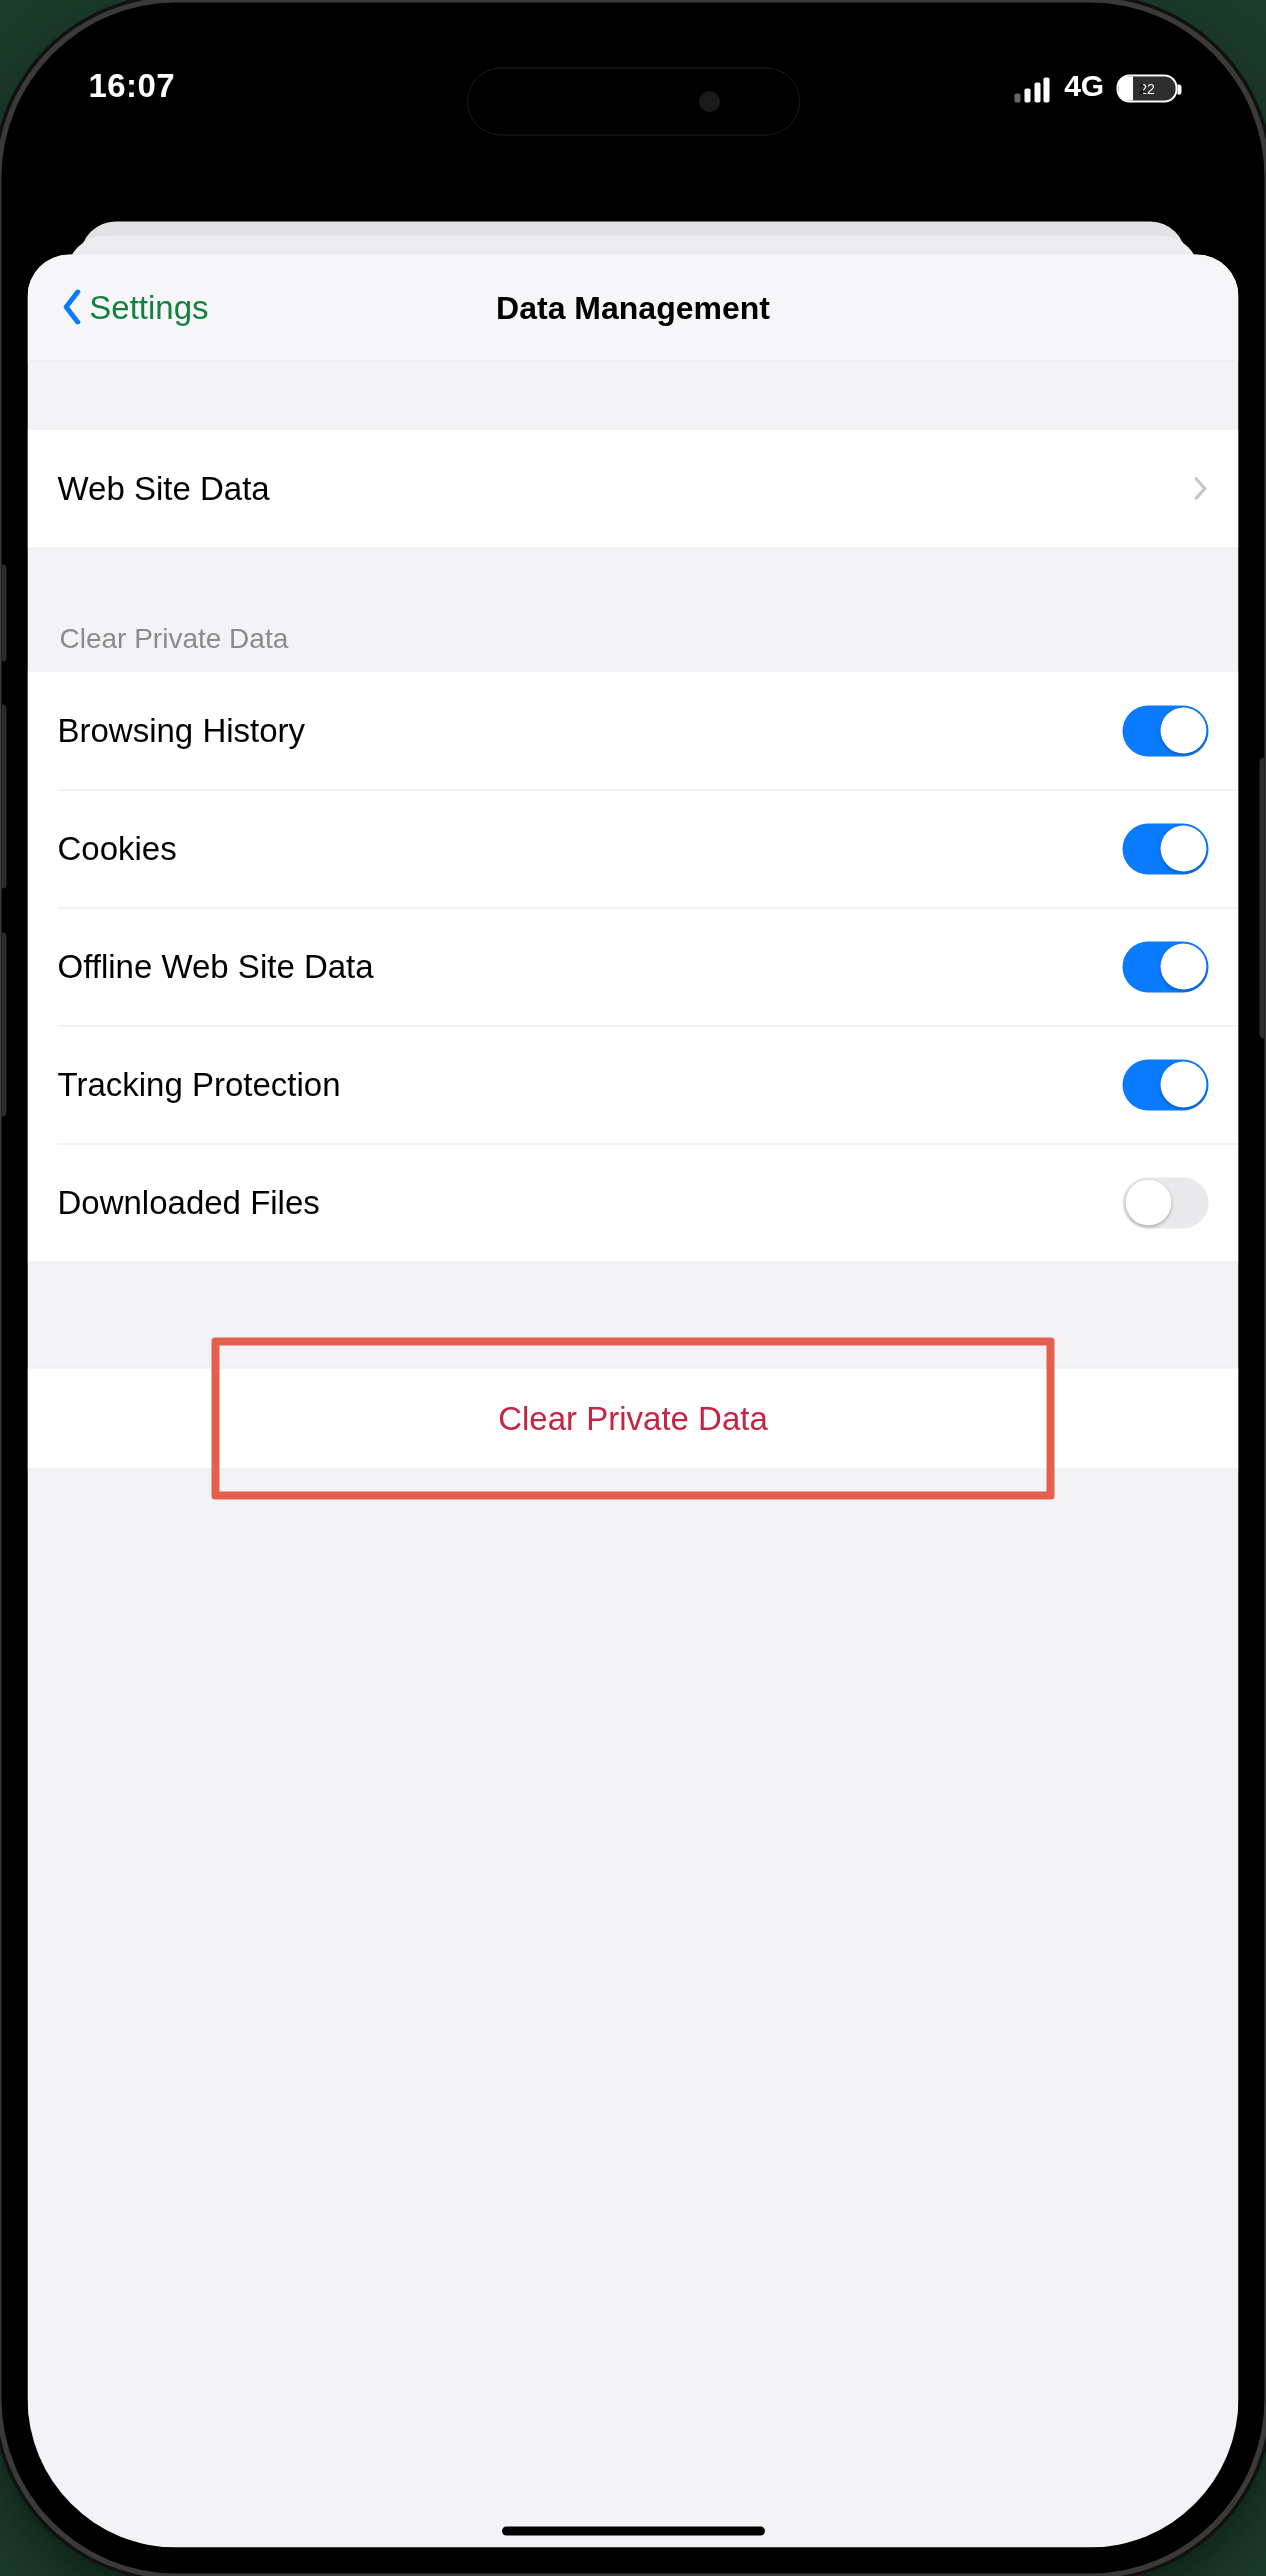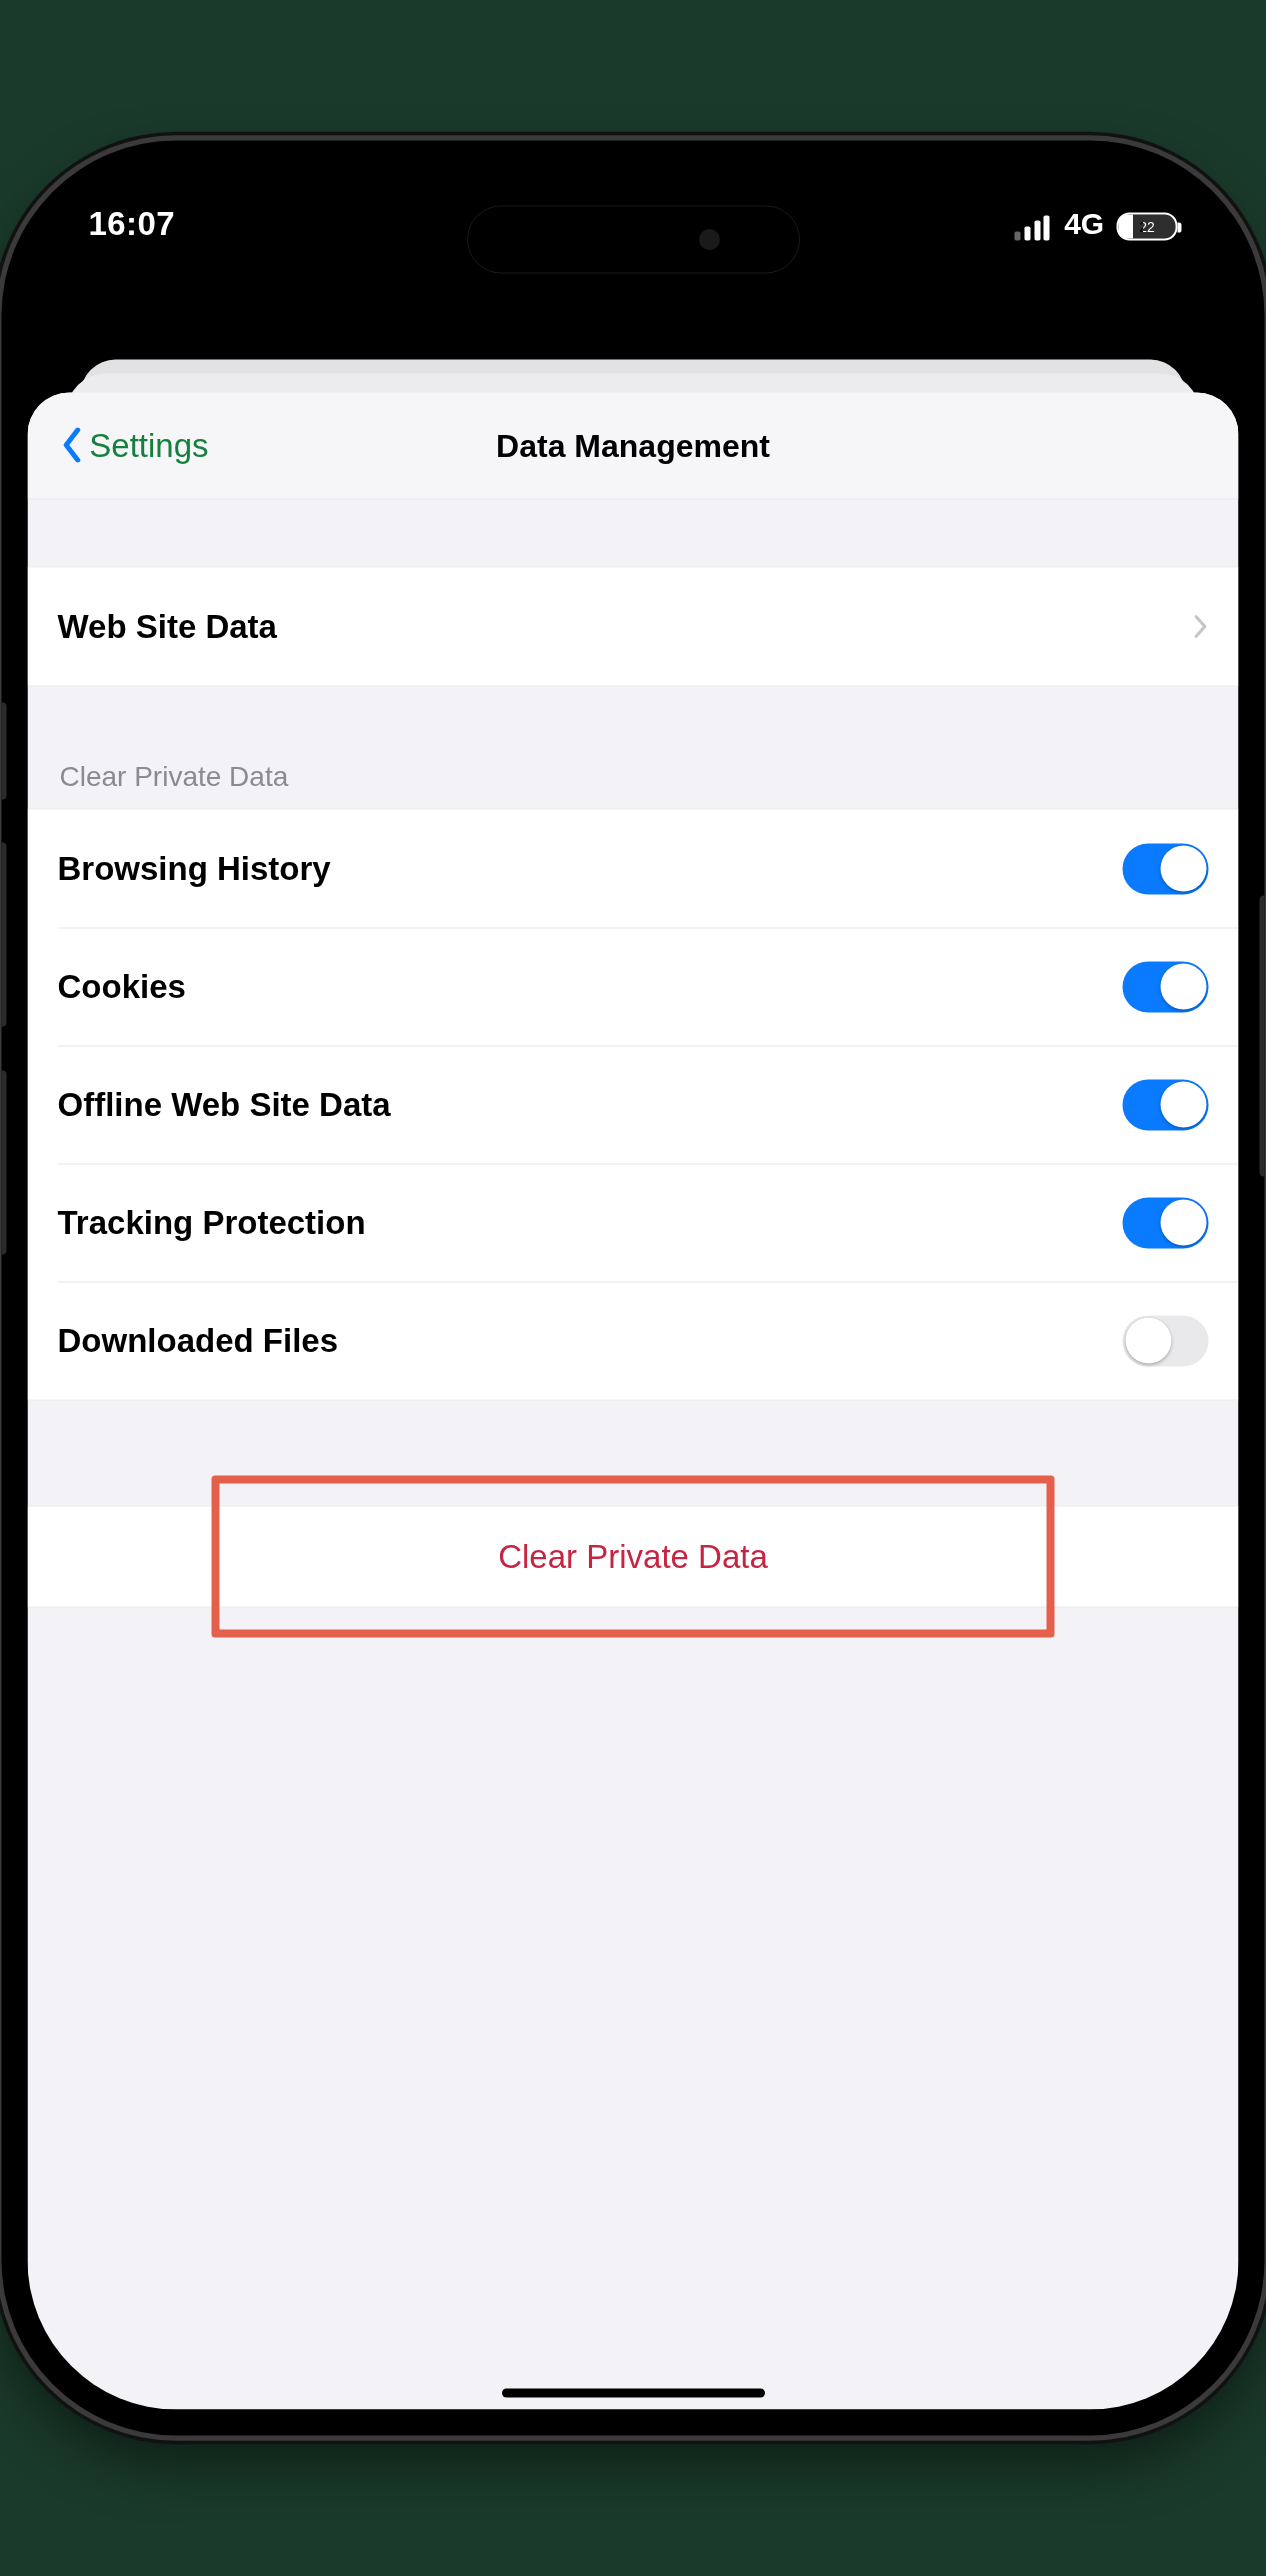--- a/index.html
+++ b/index.html
@@ -15,21 +15,21 @@
     width: 1267px;
     height: 2576px;
     position: relative;
     background: #1a3a2a;
   }
   .phone-frame {
     position: absolute;
     left: 50%; top: 50%;
     transform: translate(-50%, -50%);
     width: 1263px;
-    height: 2295px;
+    height: 2571px;
     border-radius: 175px;
     background: #000;
     box-shadow: 0 0 0 5.3px #3a3a3a, 0 0 0 8.8px #111, 0 26px 53px rgba(0,0,0,.5);
     overflow: hidden;
   }
   .side-btn {
     position: absolute;
     background: #2b2b2b;
     border-radius: 5.3px;
   }
@@ -142,21 +142,21 @@
     min-height: 97px;
     padding: 0 30px;
     display:flex; align-items:center; justify-content:space-between;
     font-size: 33px; color:#000;
     position:relative;
   }
   .row + .row::before{
     content:""; position:absolute; left:30px; right:0; top:0;
     height:0.9px; background:rgba(0,0,0,.1);
   }
-  .row.tall{ min-height: 118px; font-weight: bold; }
+  .row.tall{ min-height: 118px; }
 
   .disclosure{
     color:#c6c6ca; font-size: 35px;
   }
   .disclosure svg{ display:block; }
 
   .toggle{
     width: 86px; height: 51px; border-radius: 35px;
     position:relative; flex:0 0 auto;
     background:#e9e9ec;

